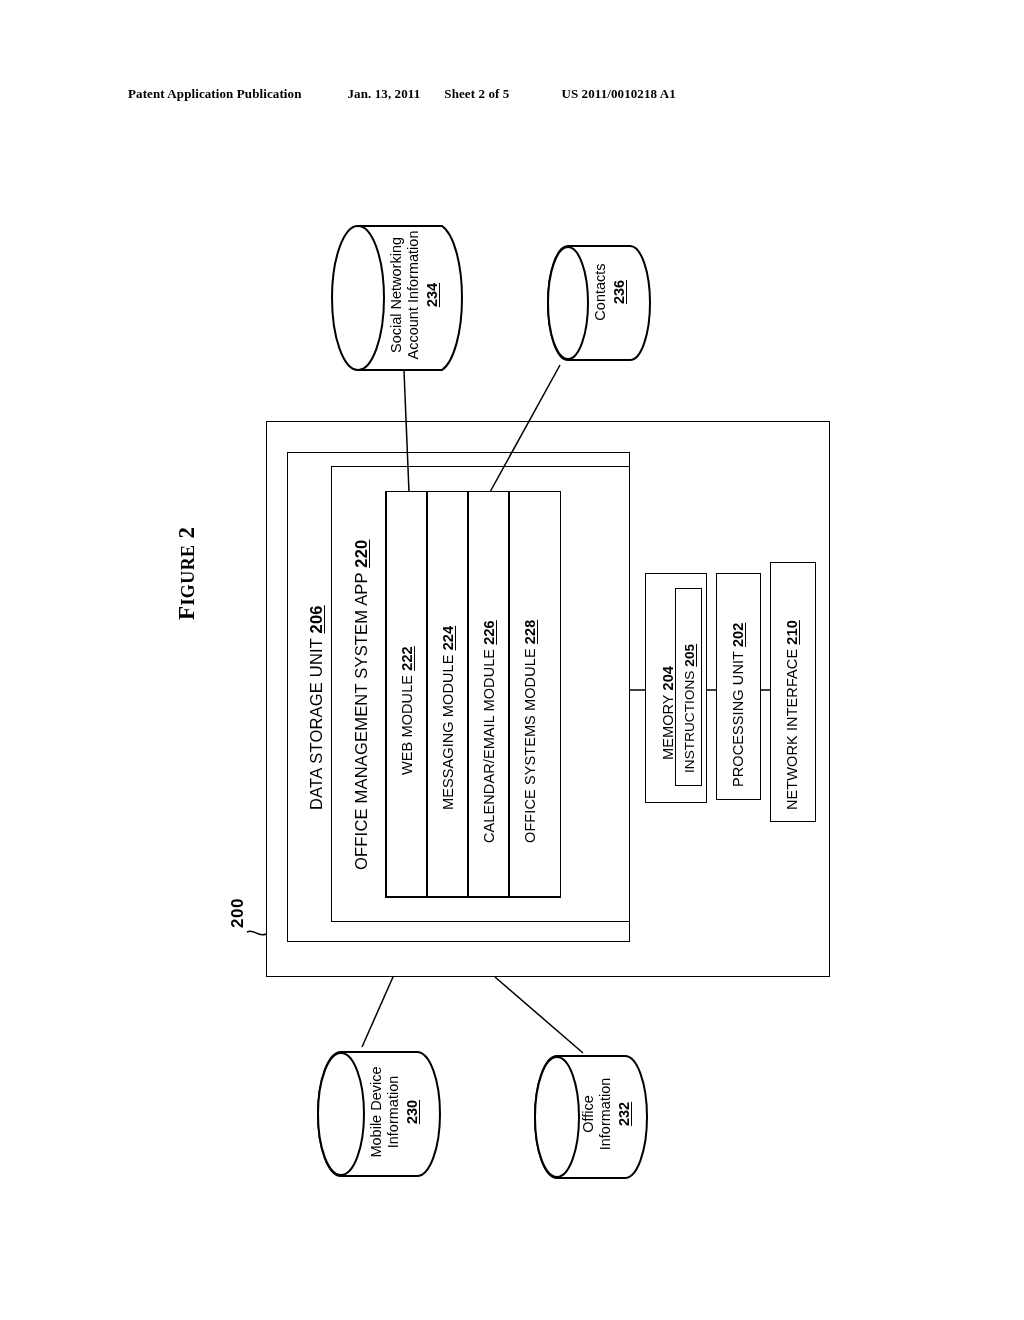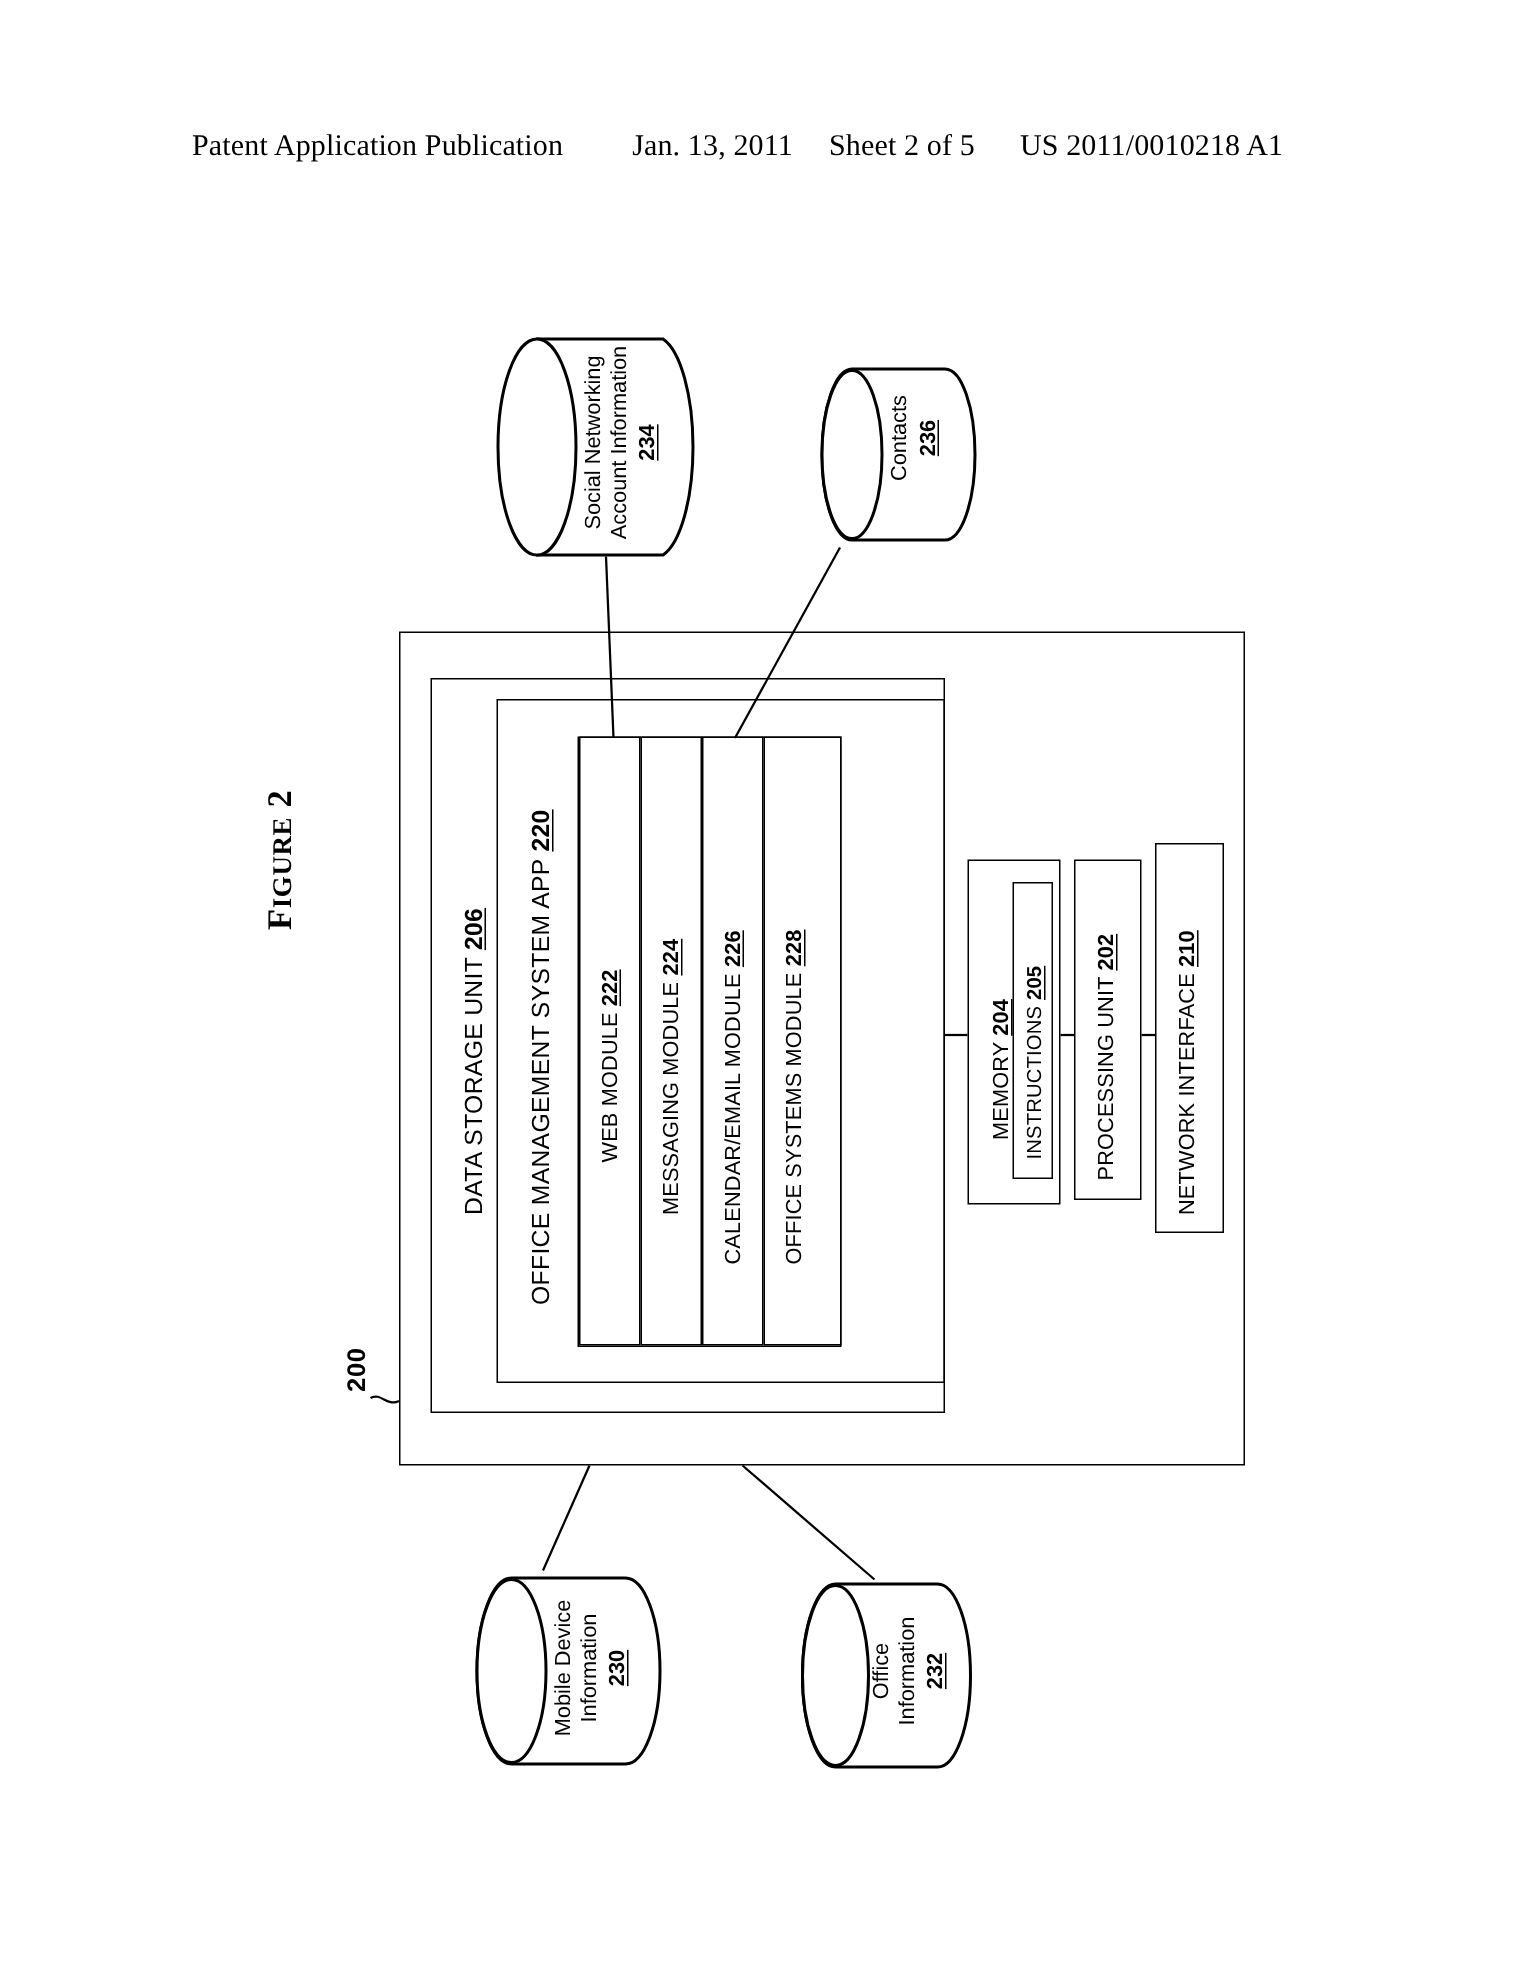--- a/index.html
+++ b/index.html
@@ -21,31 +21,31 @@
   }
 
   
   .pub-header {
     position: absolute;
     top: 86px;
     left: 128px;
     width: 768px;
     height: 26px;
     font-family: "Liberation Serif", serif;
-    font-weight: normal;
-    font-size: 20px;
+    font-weight: bold;
+    font-size: 13px;
     letter-spacing: 0.1px;
     white-space: nowrap;
     display: flex;
     align-items: baseline;
   }
   .pub-header .h-title { }
   .pub-header .h-date  { margin-left: 46px; }
   .pub-header .h-sheet { margin-left: 24px; }
-  .pub-header .h-num   { margin-left: 30px; }
+  .pub-header .h-num   { margin-left: 52px; }
 
   
   .figure-label {
     position: absolute;
     left: 174px;
     top: 620px;
     font-family: "Liberation Serif", serif;
     font-weight: bold;
     font-size: 23px;
     transform: rotate(-90deg);

